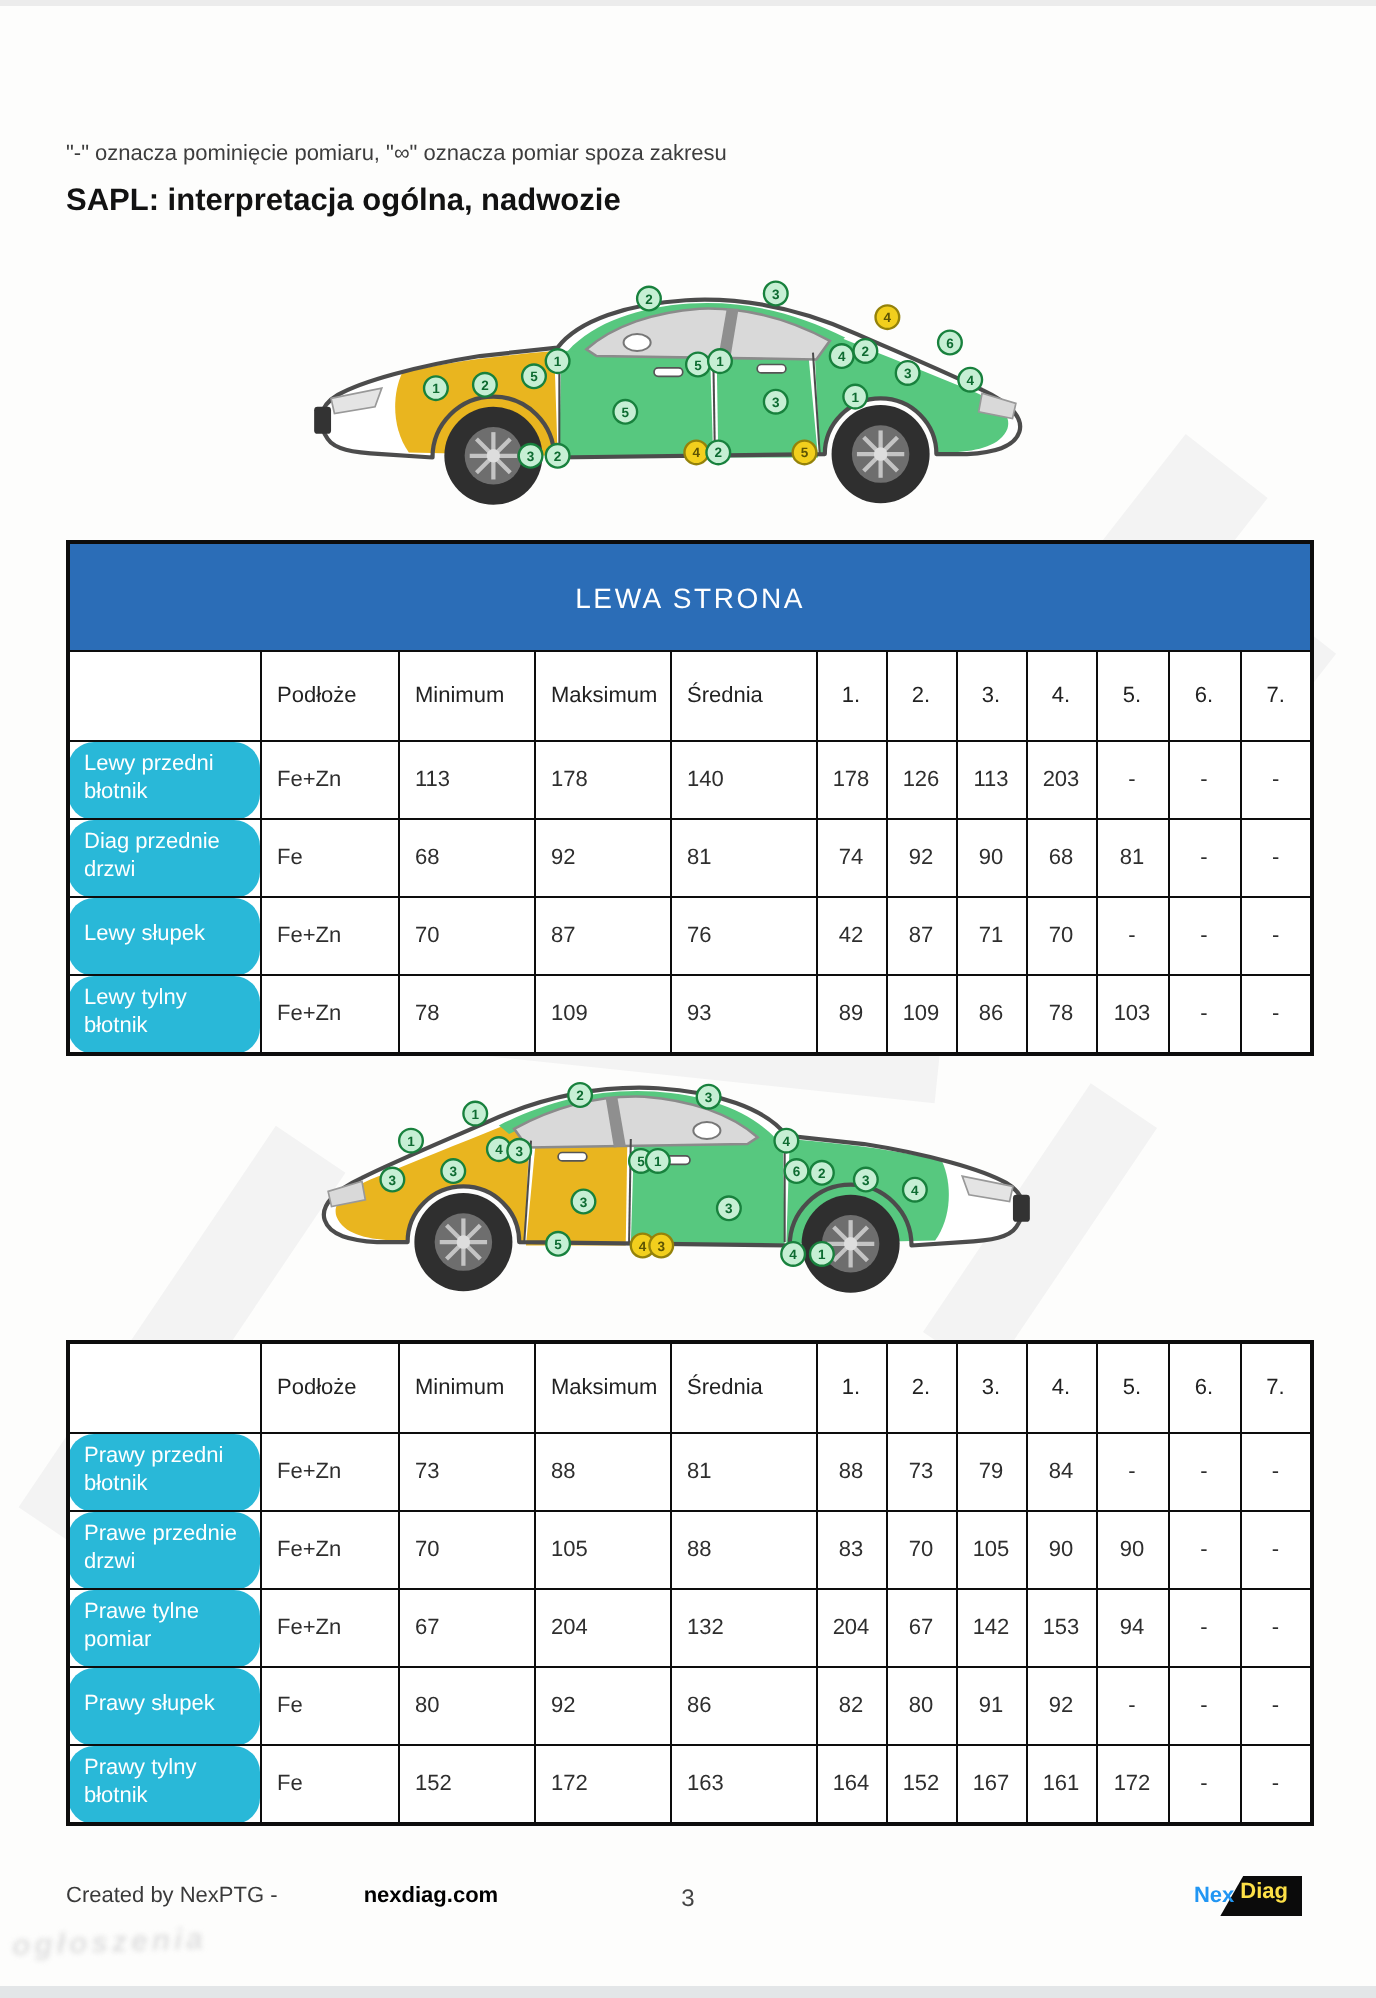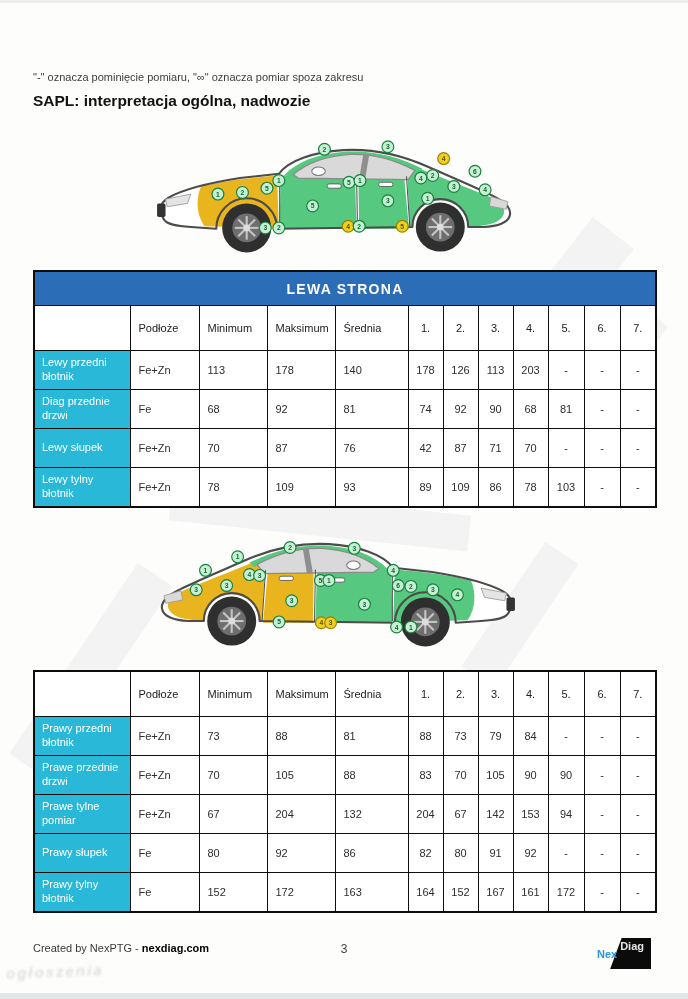--- a/index.html
+++ b/index.html
@@ -26,34 +26,34 @@
 
   svg.car{position:absolute;z-index:1;}
   #car-0{left:152px;top:132px;width:372px;height:136px;}
   #car-1{left:148px;top:526px;width:372px;height:136px;}
 
   table.meas{position:absolute;left:33px;width:622px;border-collapse:collapse;table-layout:fixed;
              z-index:1;background:#fff;border:2px solid #0d0d0d;}
   #table-0{top:270px;} #table-1{top:670px;}
   table.meas th,table.meas td{border:1.5px solid #0d0d0d;background:#fff;font-size:11px;
              font-weight:400;color:#2e2e2e;padding:2px 3px 2px 8px;text-align:left;vertical-align:middle;}
-  table.meas .t-title{background:#2b6db7;color:#fff;font-size:14px;font-weight:700;
-             letter-spacing:1.3px;text-align:center;height:29px;padding:2px;}
+  table.meas .t-title{background:#2b6db7;color:#fff;font-size:14px;font-weight:400;
+             letter-spacing:1.3px;text-align:center;height:29px;padding:12px;}
   table.meas .head-row th{height:40px;color:#222;}
   table.meas tbody th,table.meas tbody td{height:32px;}
   table.meas .c{text-align:center;padding:2px;}
-  table.meas th.rowlabel{background:#29b8d8;color:#fff;font-weight:500;line-height:1.25;padding:3px 4px 3px 7px;}
+  table.meas th.rowlabel{background:#29b8d8;color:#fff;font-weight:500;line-height:1.25;padding:3px 4px 3px 7px;border-radius:13px;}
 
   .footer{position:absolute;left:33px;top:938px;width:622px;height:24px;z-index:2;}
   .created{position:absolute;left:0;top:4px;font-size:11px;color:#3a3a3a;}
-  .created b{color:#000;}
+  .created b{color:#000;margin-left:40px;}
   .pagenum{position:absolute;left:0;top:4px;width:100%;text-align:center;font-size:12px;color:#444;}
   .logo{position:absolute;right:4px;top:0;display:flex;align-items:center;font-weight:800;font-size:11px;}
   .logo-nex{color:#2196f3;position:relative;z-index:2;}
-  .logo-diag{background:#0b0b0b;color:#e5e5e5;padding:2px 7px 17px 10px;margin-left:-7px;
+  .logo-diag{background:#0b0b0b;color:#fde047;padding:2px 7px 6px 10px;margin-left:-7px;
              clip-path:polygon(28% 0,100% 0,100% 100%,0 100%);}
 
   
   .mk{fill:#c6efd4;stroke:#18813d;stroke-width:1.4;}
   .mk.warn{fill:#f2cf1d;stroke:#94820a;}
   .mkt{font-size:8px;font-weight:700;text-anchor:middle;fill:#0e6b31;font-family:"Liberation Sans",sans-serif;}
   .mkt.warnt{fill:#5c5304;}
 </style>
 </head>
 <body>

